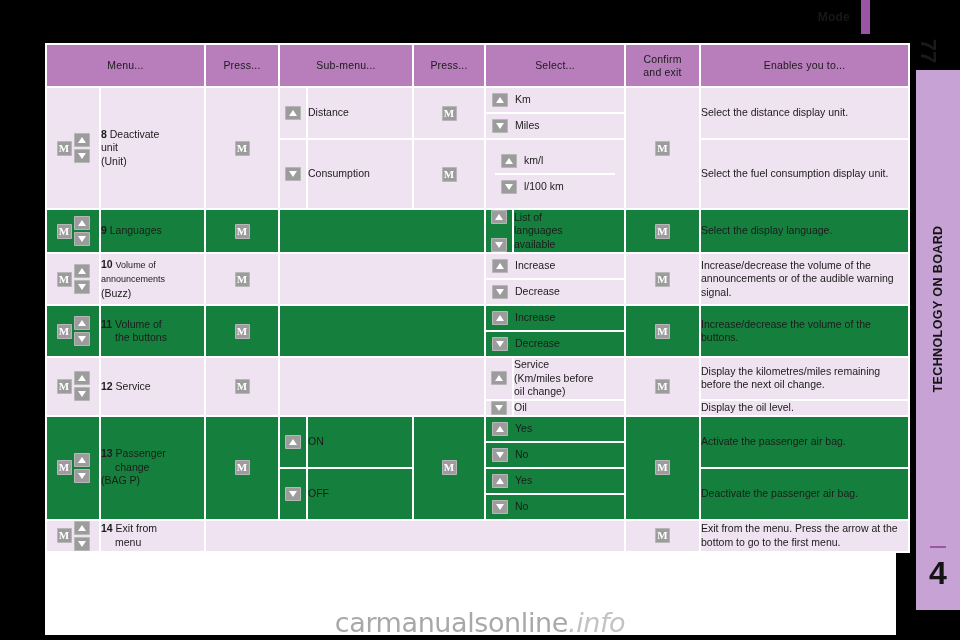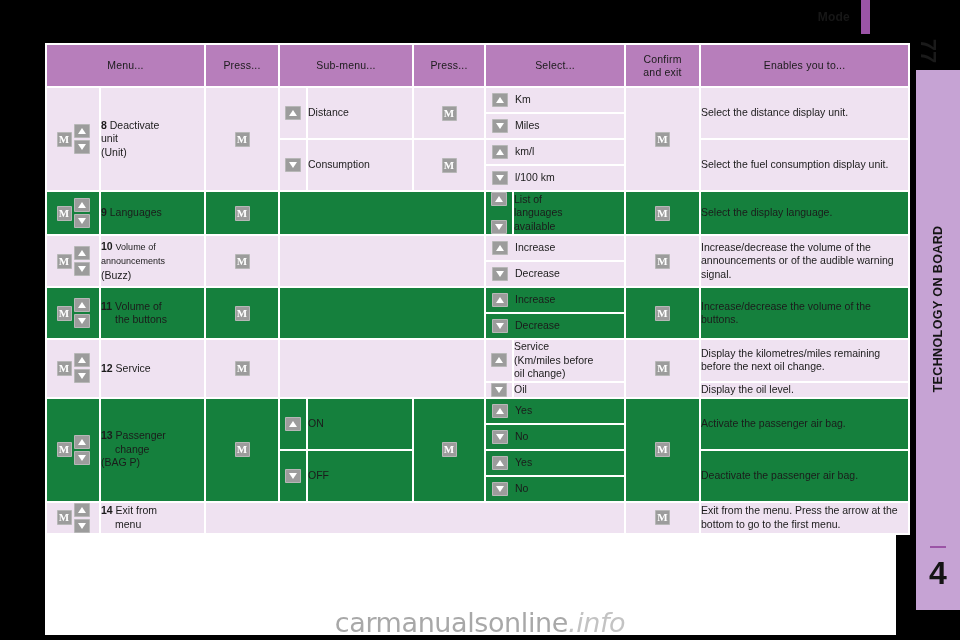--- a/index.html
+++ b/index.html
@@ -221,21 +221,21 @@
   </tr>
 
   <tr>
     <td class="lt gutter">
       <span class="akey dn" style="margin:0 auto;"></span>
     </td>
     <td class="lt cell-pad">Consumption</td>
     <td class="lt cell-center">
       <span class="mkey">M</span>
     </td>
-    <td class="lt" colspan="2" style="padding:0">
+    <td class="lt" colspan="2" style="padding:9px">
       <div class="selrow" style="border-bottom:2px solid #fff;">
         <span class="akey up"></span>
         <span class="lbl">km/l</span>
       </div>
       <div class="selrow">
         <span class="akey dn"></span>
         <span class="lbl">l/100 km</span>
       </div>
     </td>
     <td class="lt cell-pad">

